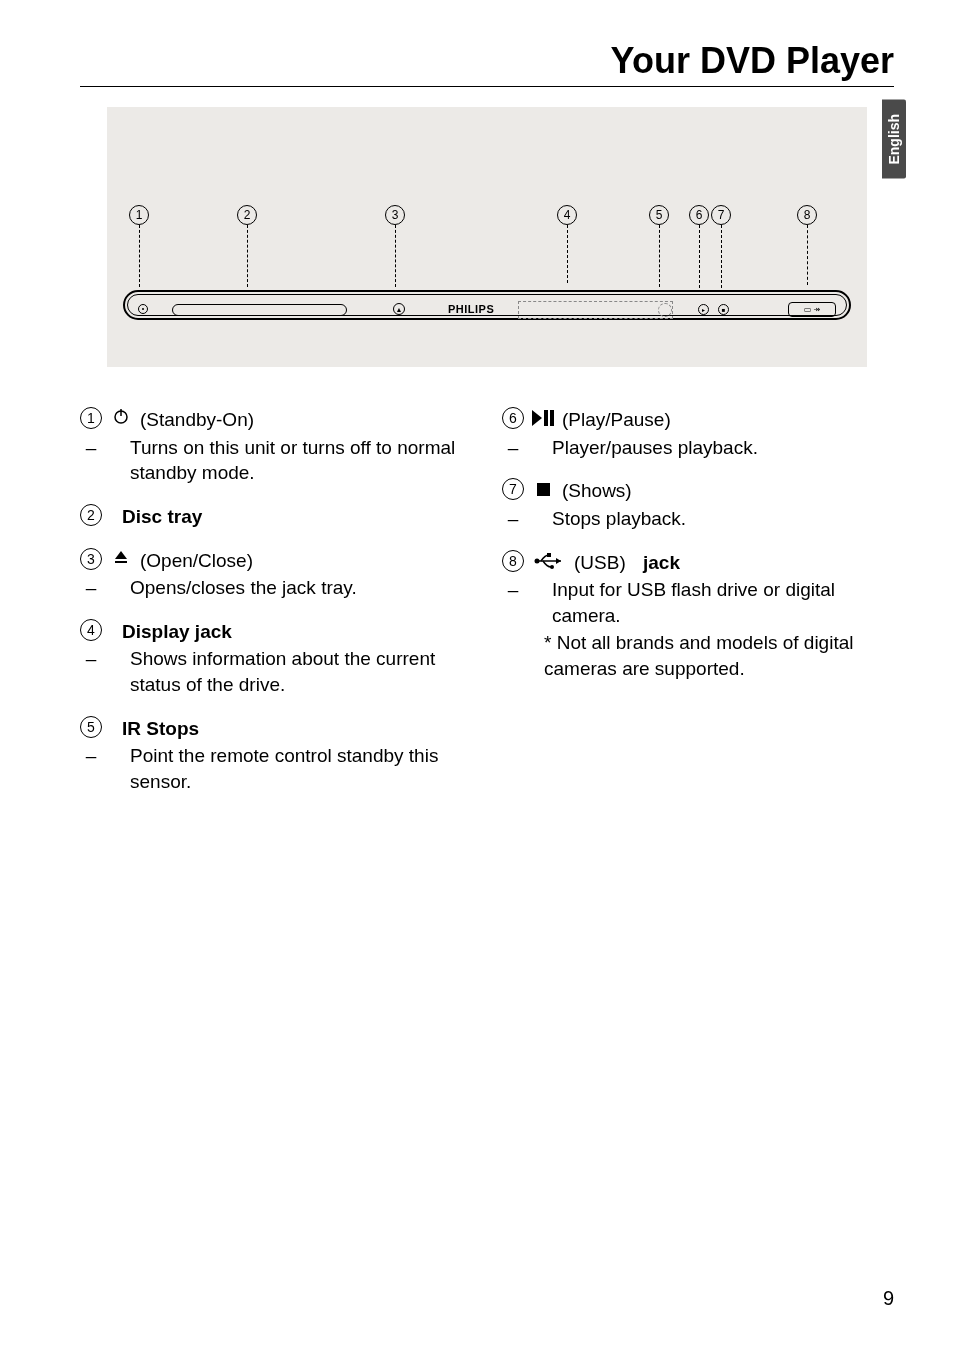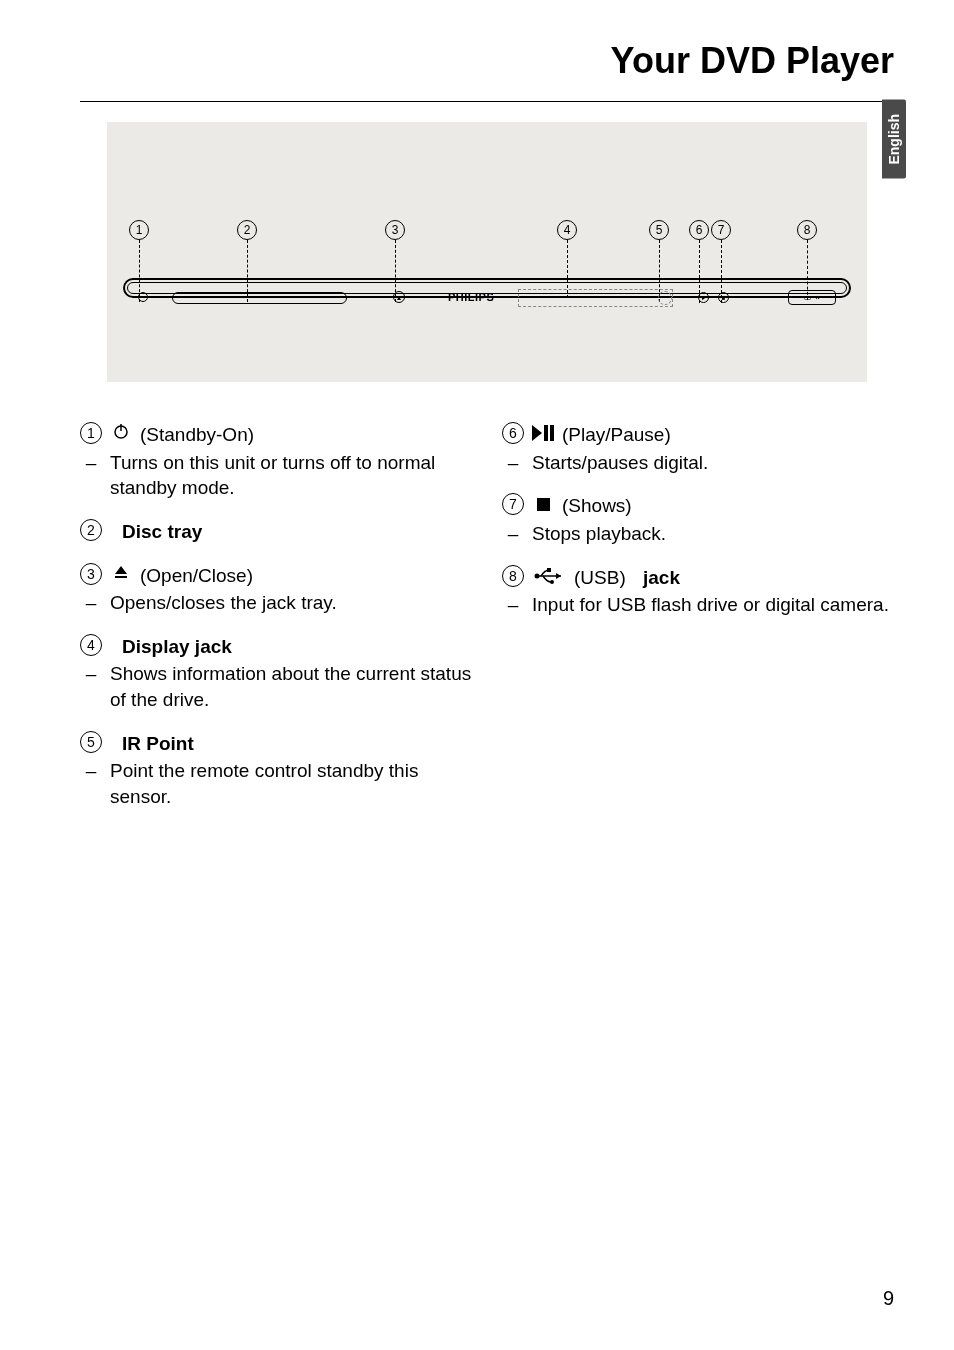--- a/index.html
+++ b/index.html
@@ -10,21 +10,21 @@
     font-family: "Gill Sans", "Gill Sans MT", "Segoe UI", Arial, sans-serif;
     color: #000;
     position: relative;
   }
   .page {
     padding: 40px 60px 40px 80px;
   }
   .title-area {
     text-align: right;
     border-bottom: 1.5px solid #000;
-    padding-bottom: 19px;
+    padding-bottom: 4px;
     margin-bottom: 20px;
   }
   .title {
     font-size: 36px;
     font-weight: bold;
   }
   .lang-tab {
     position: absolute;
     right: 48px;
     top: 100px;
@@ -59,22 +59,22 @@
   .leader {
     position: absolute;
     top: 118px;
     width: 0;
     border-left: 1px dashed #000;
   }
   .device-outer {
     position: absolute;
     left: 16px;
     right: 16px;
-    top: 156px;
-    height: 20px;
+    top: 183px;
+    height: 30px;
     border: 2px solid #000;
     border-radius: 18px;
   }
   .device-inner {
     position: absolute;
     left: 2px; right: 2px; top: 2px; bottom: 2px;
     border: 1px solid #000;
     border-radius: 15px;
   }
   .d-standby {
@@ -172,21 +172,21 @@
     width: 22px;
     text-align: center;
     font-size: 18px;
     line-height: 22px;
     flex-shrink: 0;
   }
   .label { }
   .label b { font-weight: bold; margin-left: 12px; }
   .desc { display: flex; gap: 8px; padding-left: 0px; margin-top: 2px; }
   .dash { width: 22px; text-align: center; flex-shrink: 0; }
-  .desc-text { flex: 1; }
+  .desc-text { flex: 1; margin-left: 20px; }
   .note { padding-left: 42px; margin-top: 2px; }
   .page-num {
     position: absolute;
     bottom: 40px;
     right: 60px;
     font-size: 20px;
   }
   .playpause-svg { display:inline-block; vertical-align:-2px; }
   .stop-svg { display:inline-block; width:13px; height:13px; background:#000; vertical-align:-1px; margin:0 2px; }
   .usb-svg { display:inline-block; vertical-align:-2px; }
@@ -287,21 +287,21 @@
         </div>
         <div class="desc">
           <span class="dash">–</span>
           <span class="desc-text">Shows information about the current status of the drive.</span>
         </div>
       </div>
 
       <div class="item">
         <div class="item-head">
           <span class="circ-num">5</span>
-          <span class="label"><b>IR Point</b></span>
+          <span class="label"><b>IR Stops</b></span>
         </div>
         <div class="desc">
           <span class="dash">–</span>
           <span class="desc-text">Point the remote control standby this sensor.</span>
         </div>
       </div>
 
     </div>
 
     <div class="col">
@@ -313,21 +313,21 @@
             <svg class="playpause-svg" width="22" height="16" viewBox="0 0 22 16">
               <polygon points="0,0 10,8 0,16" fill="#000"></polygon>
               <rect x="12" y="0" width="4" height="16" fill="#000"></rect>
               <rect x="18" y="0" width="4" height="16" fill="#000"></rect>
             </svg>
           </span>
           <span class="label"> (Play/Pause)</span>
         </div>
         <div class="desc">
           <span class="dash">–</span>
-          <span class="desc-text">Starts/pauses digital.</span>
+          <span class="desc-text">Player/pauses playback.</span>
         </div>
       </div>
 
       <div class="item">
         <div class="item-head">
           <span class="circ-num">7</span>
           <span class="inline-icon">
             <span class="stop-svg"></span>
           </span>
           <span class="label"> (Shows)</span>
@@ -353,19 +353,20 @@
             </svg>
           </span>
           <span class="label">
             <span>  (USB) </span><b>jack</b>
           </span>
         </div>
         <div class="desc">
           <span class="dash">–</span>
           <span class="desc-text">Input for USB flash drive or digital camera.</span>
         </div>
+        <div class="note">*  Not all brands and models of digital cameras are supported.</div>
       </div>
 
     </div>
   </div>
 
   <div class="page-num">9</div>
 </div>
 
 </body></html>

